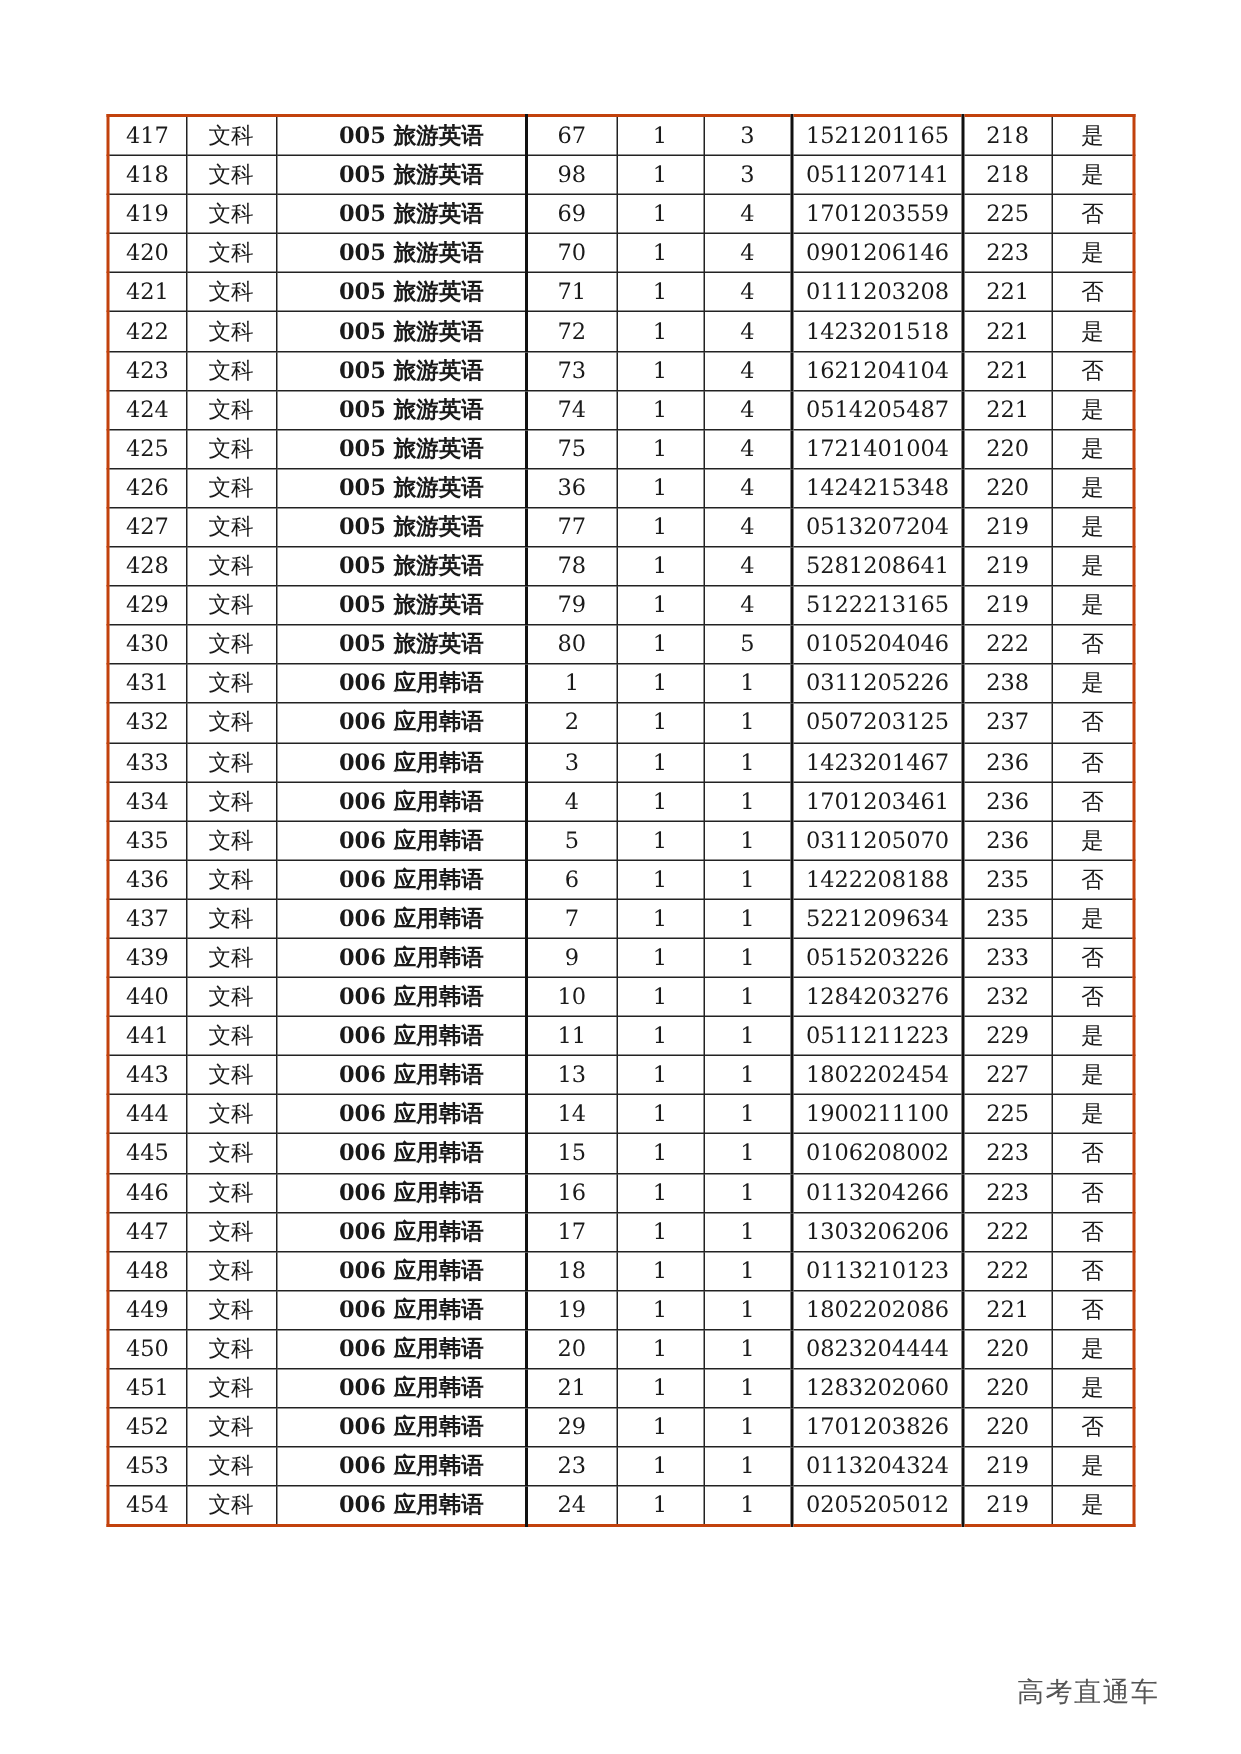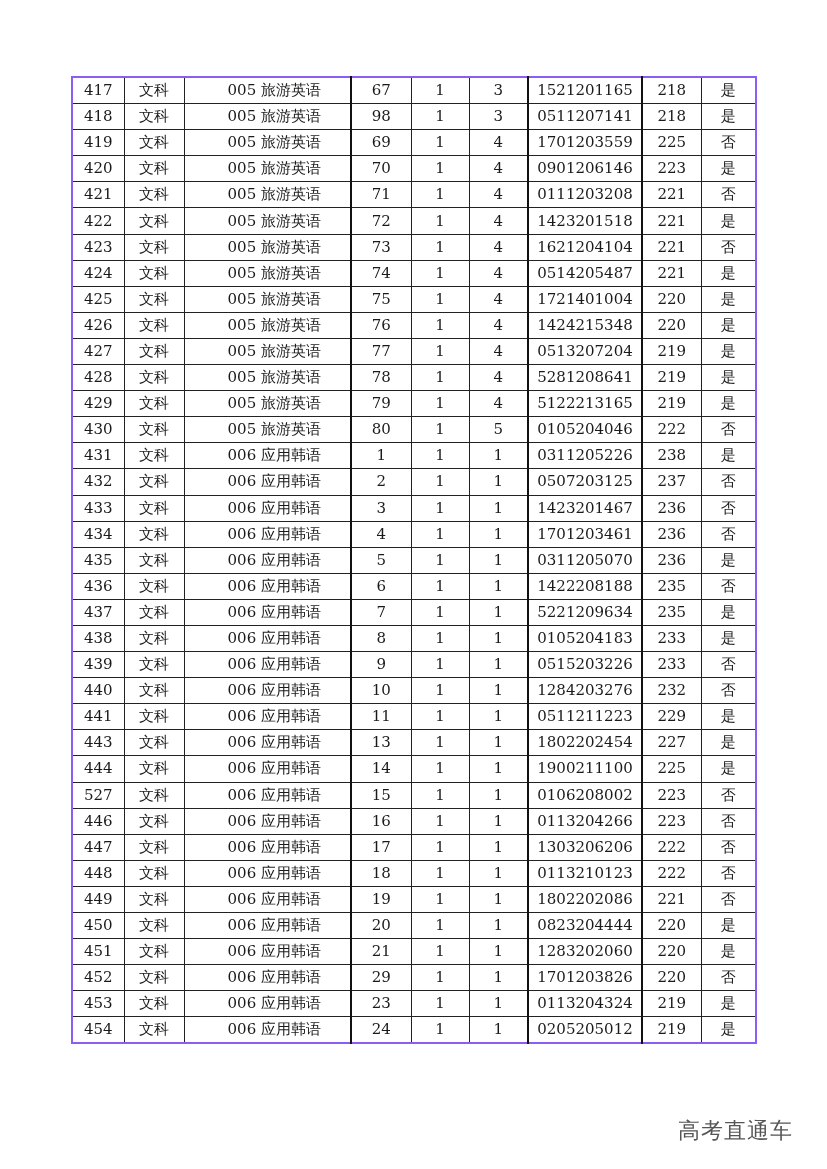--- a/index.html
+++ b/index.html
@@ -1,25 +1,25 @@
 <!DOCTYPE html>
 <html><head>
 <meta charset="utf-8">
 <style>
   html, body { margin:0; padding:0; background:#ffffff; }
   body { width:827px; height:1169px; position:relative; overflow:hidden;
          font-family: "DejaVu Serif", "Liberation Serif", serif; color:#1a1a1a; }
   table.grid { position:absolute; left:71px; top:76px; border-collapse:collapse;
-               border:2px solid #8b5cf6; table-layout:fixed; }
+               border:2px solid #c2410c; table-layout:fixed; }
   table.grid td { border:1px solid #222; height:25.1px; padding:0; text-align:center;
                   font-size:15px; line-height:25px; white-space:nowrap; overflow:hidden; }
-  td.major { text-align:left; padding-left:14px !important; }
+  td.major { text-align:left; padding-left:14px !important;font-weight:bold; }
   td.thick-l { border-left:2px solid #111 !important; }
   .watermark { position:absolute; left:678px; top:1116px; font-family:"DejaVu Sans", sans-serif;
-               font-size:22px; color:#555; letter-spacing:1px; }
+               font-size:18px; color:#555; letter-spacing:1px; }
 </style>
 </head>
 <body>
 
 <table class="grid">
   <colgroup>
     <col style="width:52px">
       <col style="width:60px">
       <col style="width:167px">
     <col style="width:60px">
@@ -126,21 +126,21 @@
         <td>1</td>
         <td>4</td>
         <td class="thick-l">1721401004</td>
         <td class="thick-l">220</td>
         <td>是</td>
       </tr>
       <tr>
         <td>426</td>
         <td>文科</td>
         <td class="major">005 旅游英语</td>
-        <td class="thick-l">76</td>
+        <td class="thick-l">36</td>
         <td>1</td>
         <td>4</td>
         <td class="thick-l">1424215348</td>
         <td class="thick-l">220</td>
         <td>是</td>
       </tr>
       <tr>
         <td>427</td>
         <td>文科</td>
         <td class="major">005 旅游英语</td>
@@ -255,31 +255,20 @@
         <td>文科</td>
         <td class="major">006 应用韩语</td>
         <td class="thick-l">7</td>
         <td>1</td>
         <td>1</td>
         <td class="thick-l">5221209634</td>
         <td class="thick-l">235</td>
         <td>是</td>
       </tr>
       <tr>
-        <td>438</td>
-        <td>文科</td>
-        <td class="major">006 应用韩语</td>
-        <td class="thick-l">8</td>
-        <td>1</td>
-        <td>1</td>
-        <td class="thick-l">0105204183</td>
-        <td class="thick-l">233</td>
-        <td>是</td>
-      </tr>
-      <tr>
         <td>439</td>
         <td>文科</td>
         <td class="major">006 应用韩语</td>
         <td class="thick-l">9</td>
         <td>1</td>
         <td>1</td>
         <td class="thick-l">0515203226</td>
         <td class="thick-l">233</td>
         <td>否</td>
       </tr>
@@ -321,21 +310,21 @@
         <td>文科</td>
         <td class="major">006 应用韩语</td>
         <td class="thick-l">14</td>
         <td>1</td>
         <td>1</td>
         <td class="thick-l">1900211100</td>
         <td class="thick-l">225</td>
         <td>是</td>
       </tr>
       <tr>
-        <td>527</td>
+        <td>445</td>
         <td>文科</td>
         <td class="major">006 应用韩语</td>
         <td class="thick-l">15</td>
         <td>1</td>
         <td>1</td>
         <td class="thick-l">0106208002</td>
         <td class="thick-l">223</td>
         <td>否</td>
       </tr>
       <tr>

